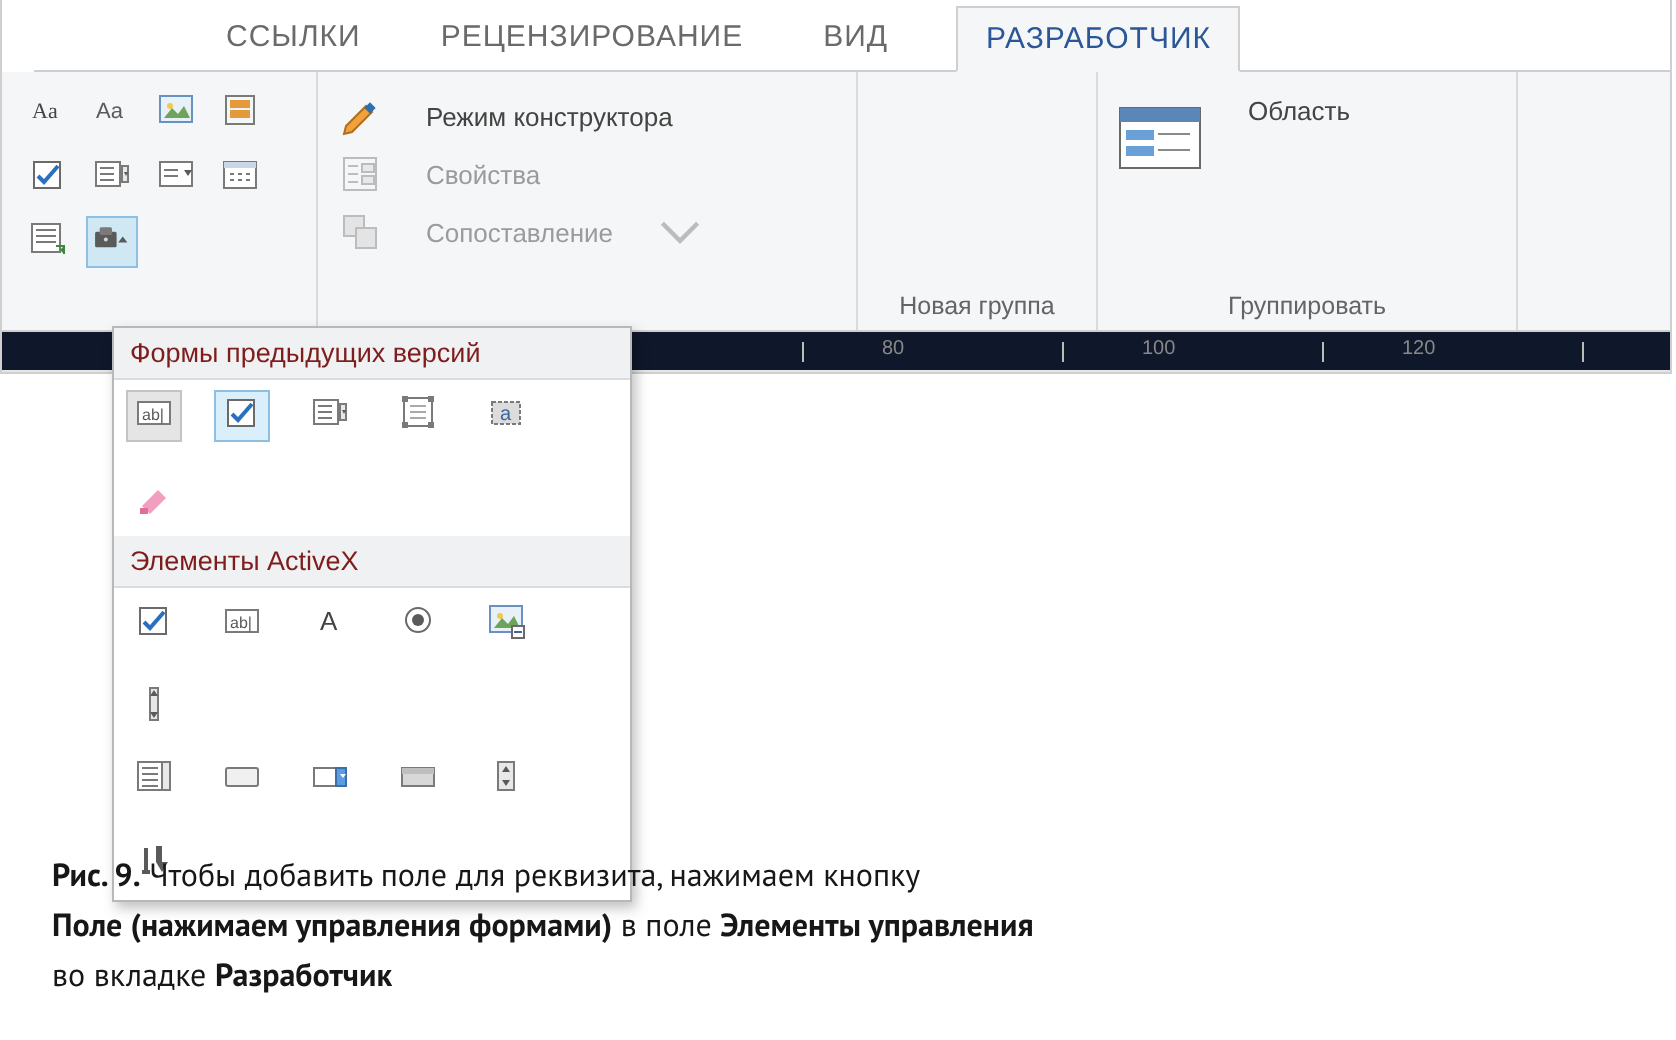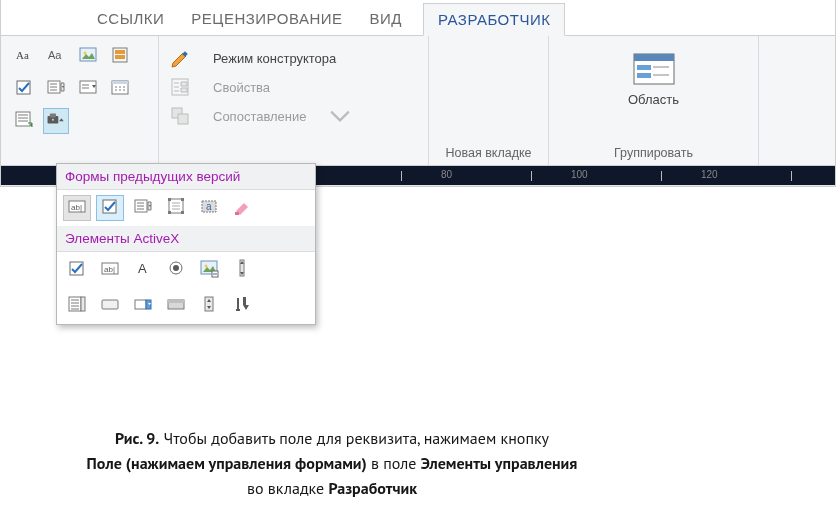--- a/index.html
+++ b/index.html
@@ -16,24 +16,25 @@
   .app { width: 836px; border: 1px solid #cfcfcf; border-top: none; }
 
   
   .tabs {
     display: flex;
     align-items: flex-end;
     height: 36px;
     border-bottom: 1px solid #cfcfcf;
     background: #fff;
     padding-left: 90px;
-    gap: 15px;
+    gap: 28px;
     font-size: 15px;
     letter-spacing: 0.5px;
     color: #6a6a6a;
+    margin-left: 16px;
   }
   .tab { padding: 8px 6px 6px; cursor: pointer; border-bottom: 2px solid transparent; }
   .tab.active {
     color: #2b579a;
     border-bottom: none;
     border: 1px solid #cfcfcf;
     border-bottom: 1px solid #f5f6f7;
     margin-bottom: -1px;
     padding: 7px 14px;
     background: #f5f6f7;
@@ -80,21 +81,21 @@
   .cons { width: 270px; }
   .cons-row { display: flex; align-items: center; gap: 22px; height: 26px; margin: 3px 2px; color: #444; }
   .cons-row.disabled { color: #9b9b9b; }
   .cons-row svg { width: 22px; height: 22px; }
 
   .newgrp { width: 120px; }
   .newgrp .spacer { flex: 1; }
 
   
   .mapg { width: 210px; }
-  .bigbtn { display: flex; flex-direction: column; align-items: center; gap: 2px; padding-top: 6px; }
+  .bigbtn { display: flex; align-items: flex-start; gap: 21px; padding-top: 6px; }
   .bigbtn svg { width: 46px; height: 42px; }
   .bigbtn .lab { text-align: center; line-height: 1.25; font-size: 13px; color: #444; }
 
   
   .ruler {
     position: relative;
     height: 20px;
     background: #0f172a;
     border-bottom: 1px solid #e5e5e5;
     font-size: 10px;
@@ -111,41 +112,41 @@
     width: 260px;
     background: #fff;
     border: 1px solid #b8b8b8;
     box-shadow: 2px 3px 6px rgba(0,0,0,0.25);
     font-size: 13.5px;
   }
   .drop-hdr {
     background: #f0f1f2;
     padding: 5px 8px;
     border-bottom: 1px solid #dcdcdc;
-    color: #a21caf;
+    color: #7f1d1d;
   }
   .drop-row {
     display: flex;
-    gap: 5px;
+    gap: 16px;
     padding: 5px 6px;
     flex-wrap: wrap;
   }
   .drop-row .ibtn { width:28px; height:26px; }
   .drop-row .ibtn.hl { background:#e5e5e5; border:1px solid #c4c4c4;}
   .drop-row .ibtn.sel2 { background:#d9effb; border:1px solid #8fbfe0; }
 
   
   .caption {
     position: absolute;
     top: 426px; left: 0; width: 664px;
-    text-align: center;
     font-size: 16px;
     color: #171717;
     line-height: 1.55;
     font-family: "PT Sans", "Segoe UI", Arial, sans-serif;
+    padding-left: 26px;
   }
   .caption b { font-weight: 700; }
 
   .wrap { position: relative; }
 </style>
 </head>
 <body>
 
 <div class="wrap">
 <div class="app">
@@ -262,21 +263,21 @@
           <svg viewBox="0 0 10 10" width="10" height="10">
                 <path d="M1 3l4 4 4-4" fill="none" stroke="#bcbcbc"></path>
               </svg>
         </div>
       </div>
       <div class="group-title">&nbsp;</div>
     </div>
 
     <div class="group newgrp">
       <div class="spacer"></div>
-      <div class="group-title">Новая вкладке</div>
+      <div class="group-title">Новая группа</div>
     </div>
 
     <div class="group mapg">
       <div class="bigbtn">
         <svg viewBox="0 0 46 42">
           <rect x="3" y="6" width="40" height="30" fill="#fff" stroke="#6a6a6a"></rect>
           <rect x="3" y="6" width="40" height="7" fill="#5a86b8"></rect>
           <rect x="6" y="17" width="14" height="5" fill="#6aa0d8"></rect>
           <rect x="6" y="25" width="14" height="5" fill="#6aa0d8"></rect>
           <path d="M22 19h16M22 27h16" stroke="#8a8a8a"></path>

